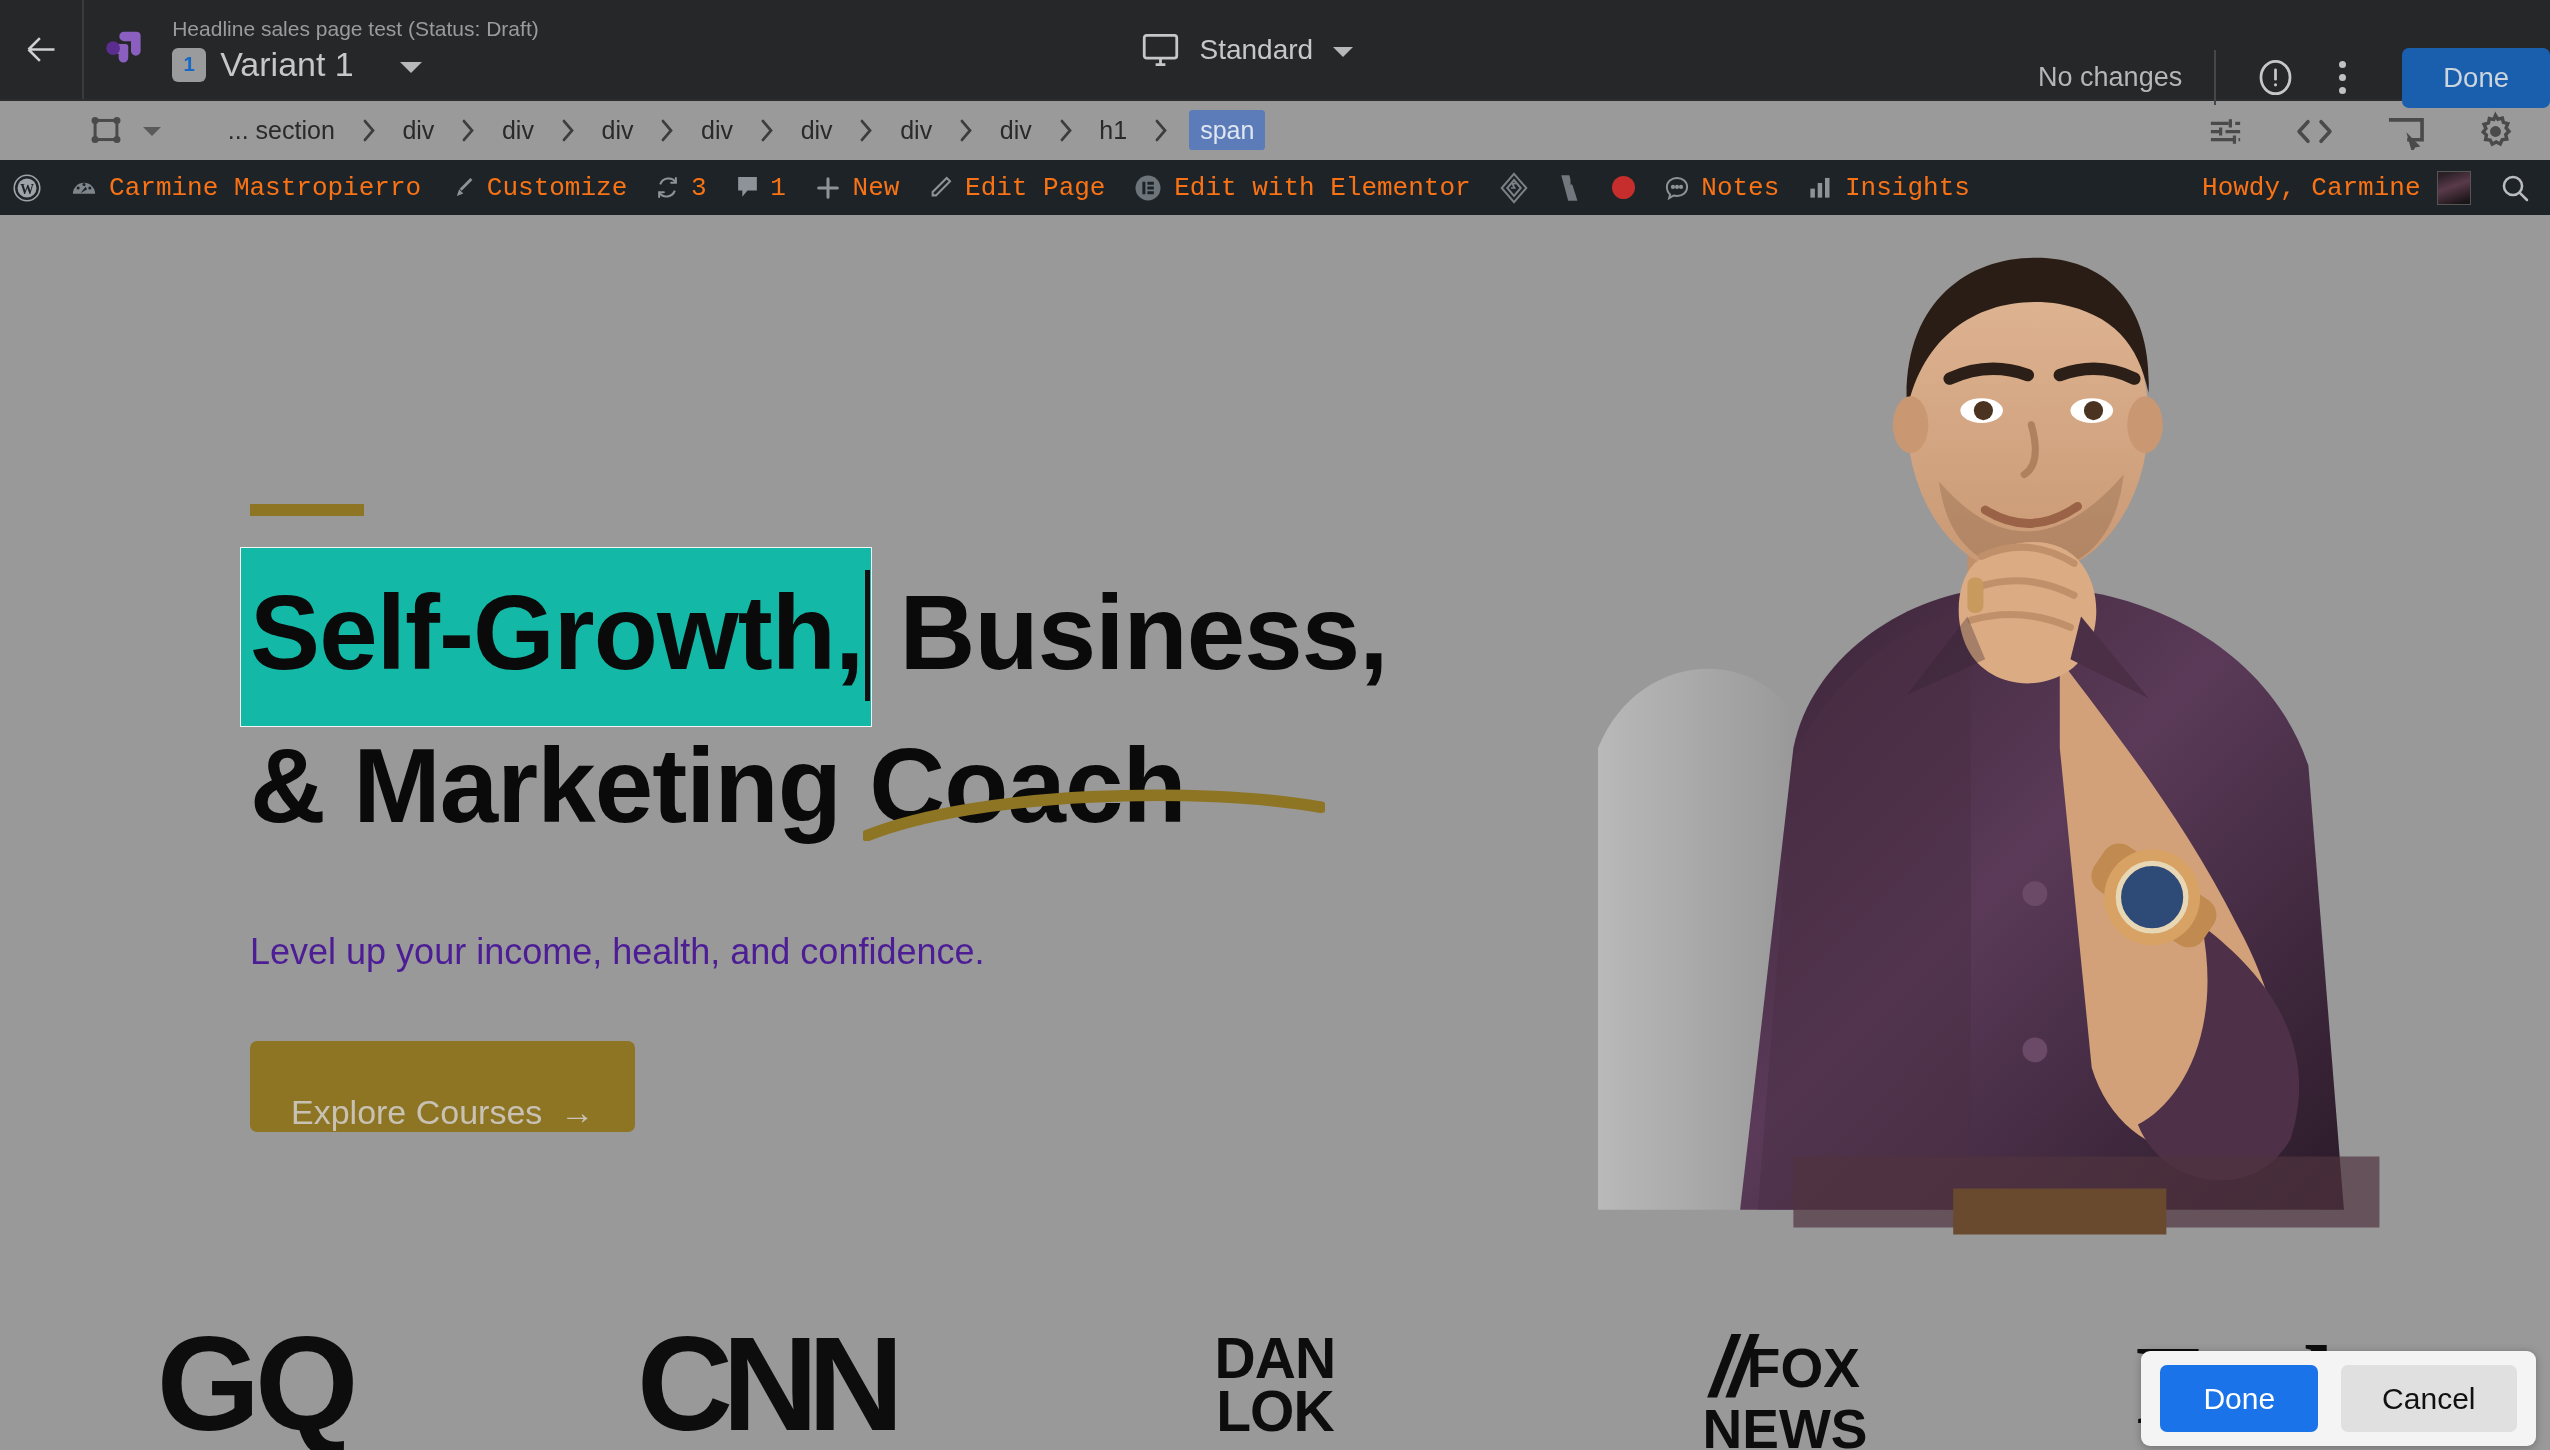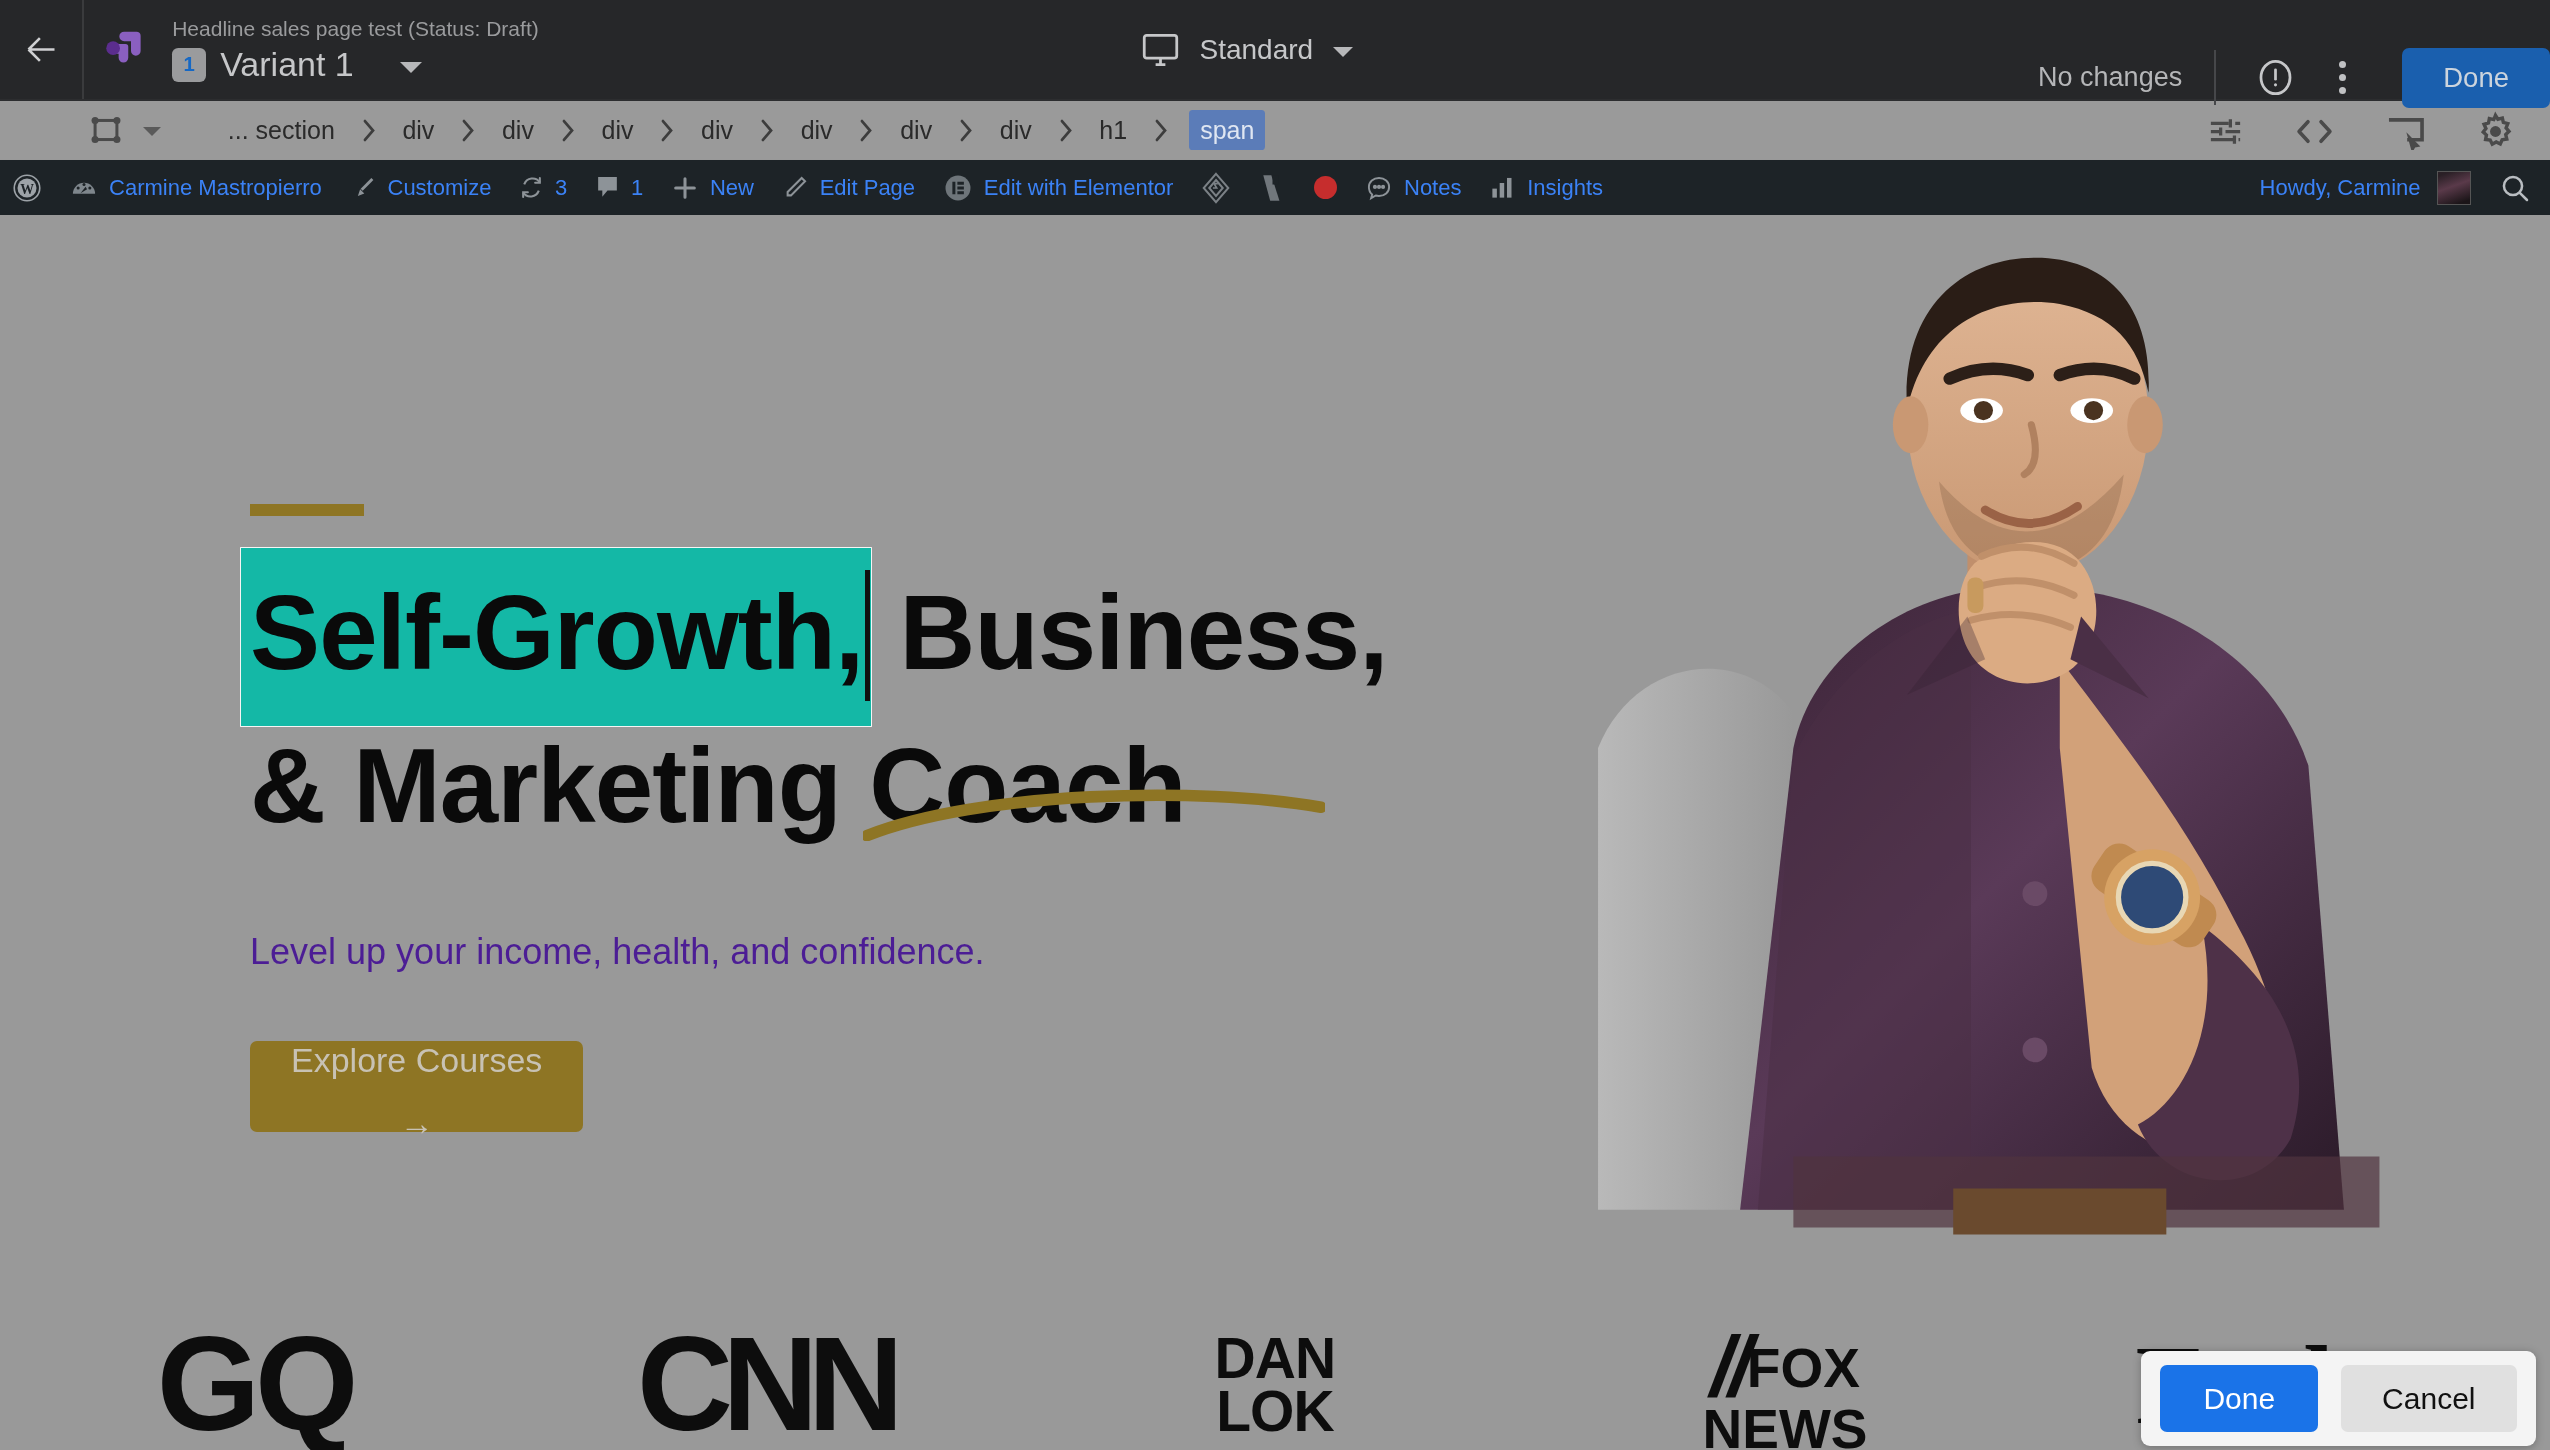--- a/index.html
+++ b/index.html
@@ -142,22 +142,22 @@
     display: flex; align-items: center;
     z-index: 38;
     font-size: 0;
   }
   .wp-item {
     display: flex; align-items: center; height: 55px;
     padding: 0 14px; gap: 10.7px; cursor: pointer;
   }
   .wp-item:first-child { padding-left: 12.4px; }
   .wp-label {
-    font-size: 22px; color: #3b82f6; white-space: nowrap;
-    font-family: Liberation Sans, sans-serif;
+    font-size: 26px; color: #f97316; white-space: nowrap;
+    font-family: Liberation Mono, monospace;
   }
   .wp-right {
     position: absolute; right: 19.5px; top: 0; height: 55px;
     display: flex; align-items: center; gap: 0;
   }
   .wp-avatar {
     width: 34px; height: 34px; margin-left: 16px;
     background: linear-gradient(160deg,#2a2026 10%, #5a3a4a 45%, #1b1518 90%);
     border: 0.9px solid #555; display: block;
   }
@@ -222,23 +222,22 @@
     margin-top: 76px;
     font-size: 36px; color: #4c1d95; line-height: 1.4;
     white-space: nowrap;
   }
   .cta-btn {
     margin-top: 64px;
     background: #8e7524; color: #c8c2b4;
     border: none; border-radius: 7px;
     font-size: 34px; font-family: inherit;
     padding: 0 41px; height: 91px;
-    display: inline-flex; align-items: center; gap: 24px;
+    display: inline-flex; align-items: flex-end; gap: 18px;
     cursor: pointer;
-    flex-direction: column;
   }
 
   
   .logos {
     position: absolute; left: 0; top: 1103px;
     width: 2550px; height: 133px;
     display: flex; align-items: flex-start; z-index: 3;
   }
   .logo-cell {
     flex: 1; display: flex; align-items: center; justify-content: center;

